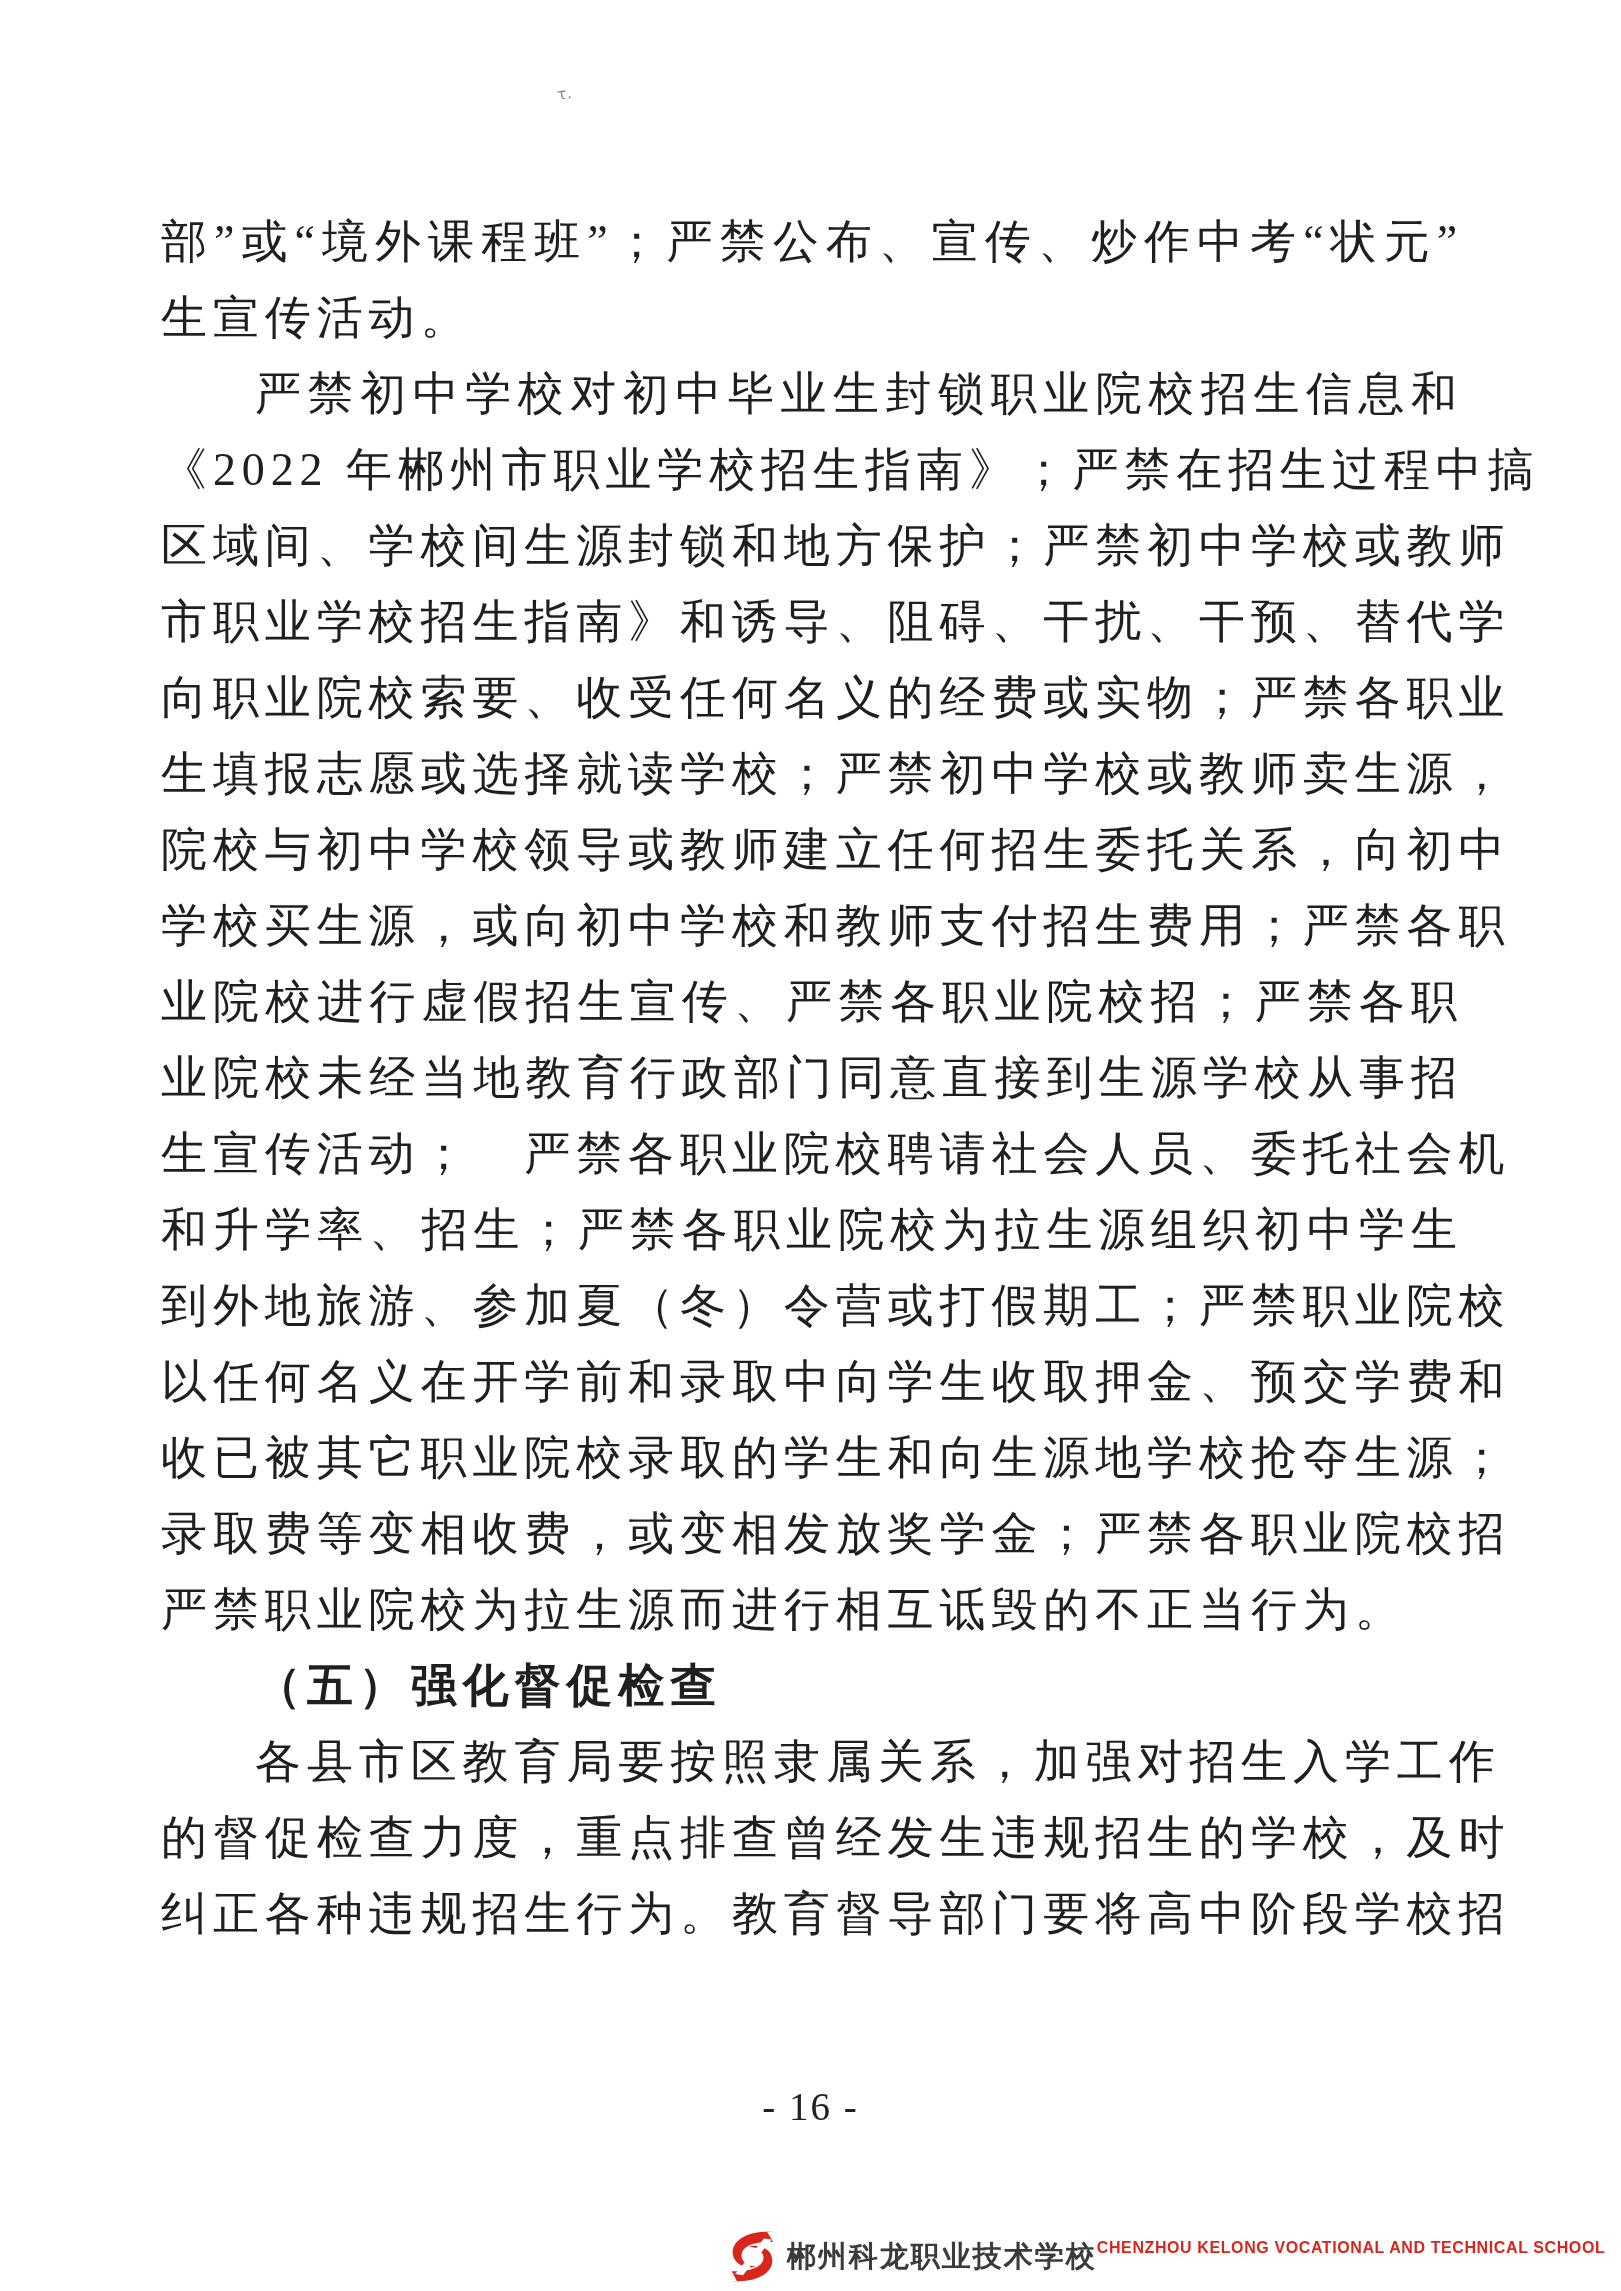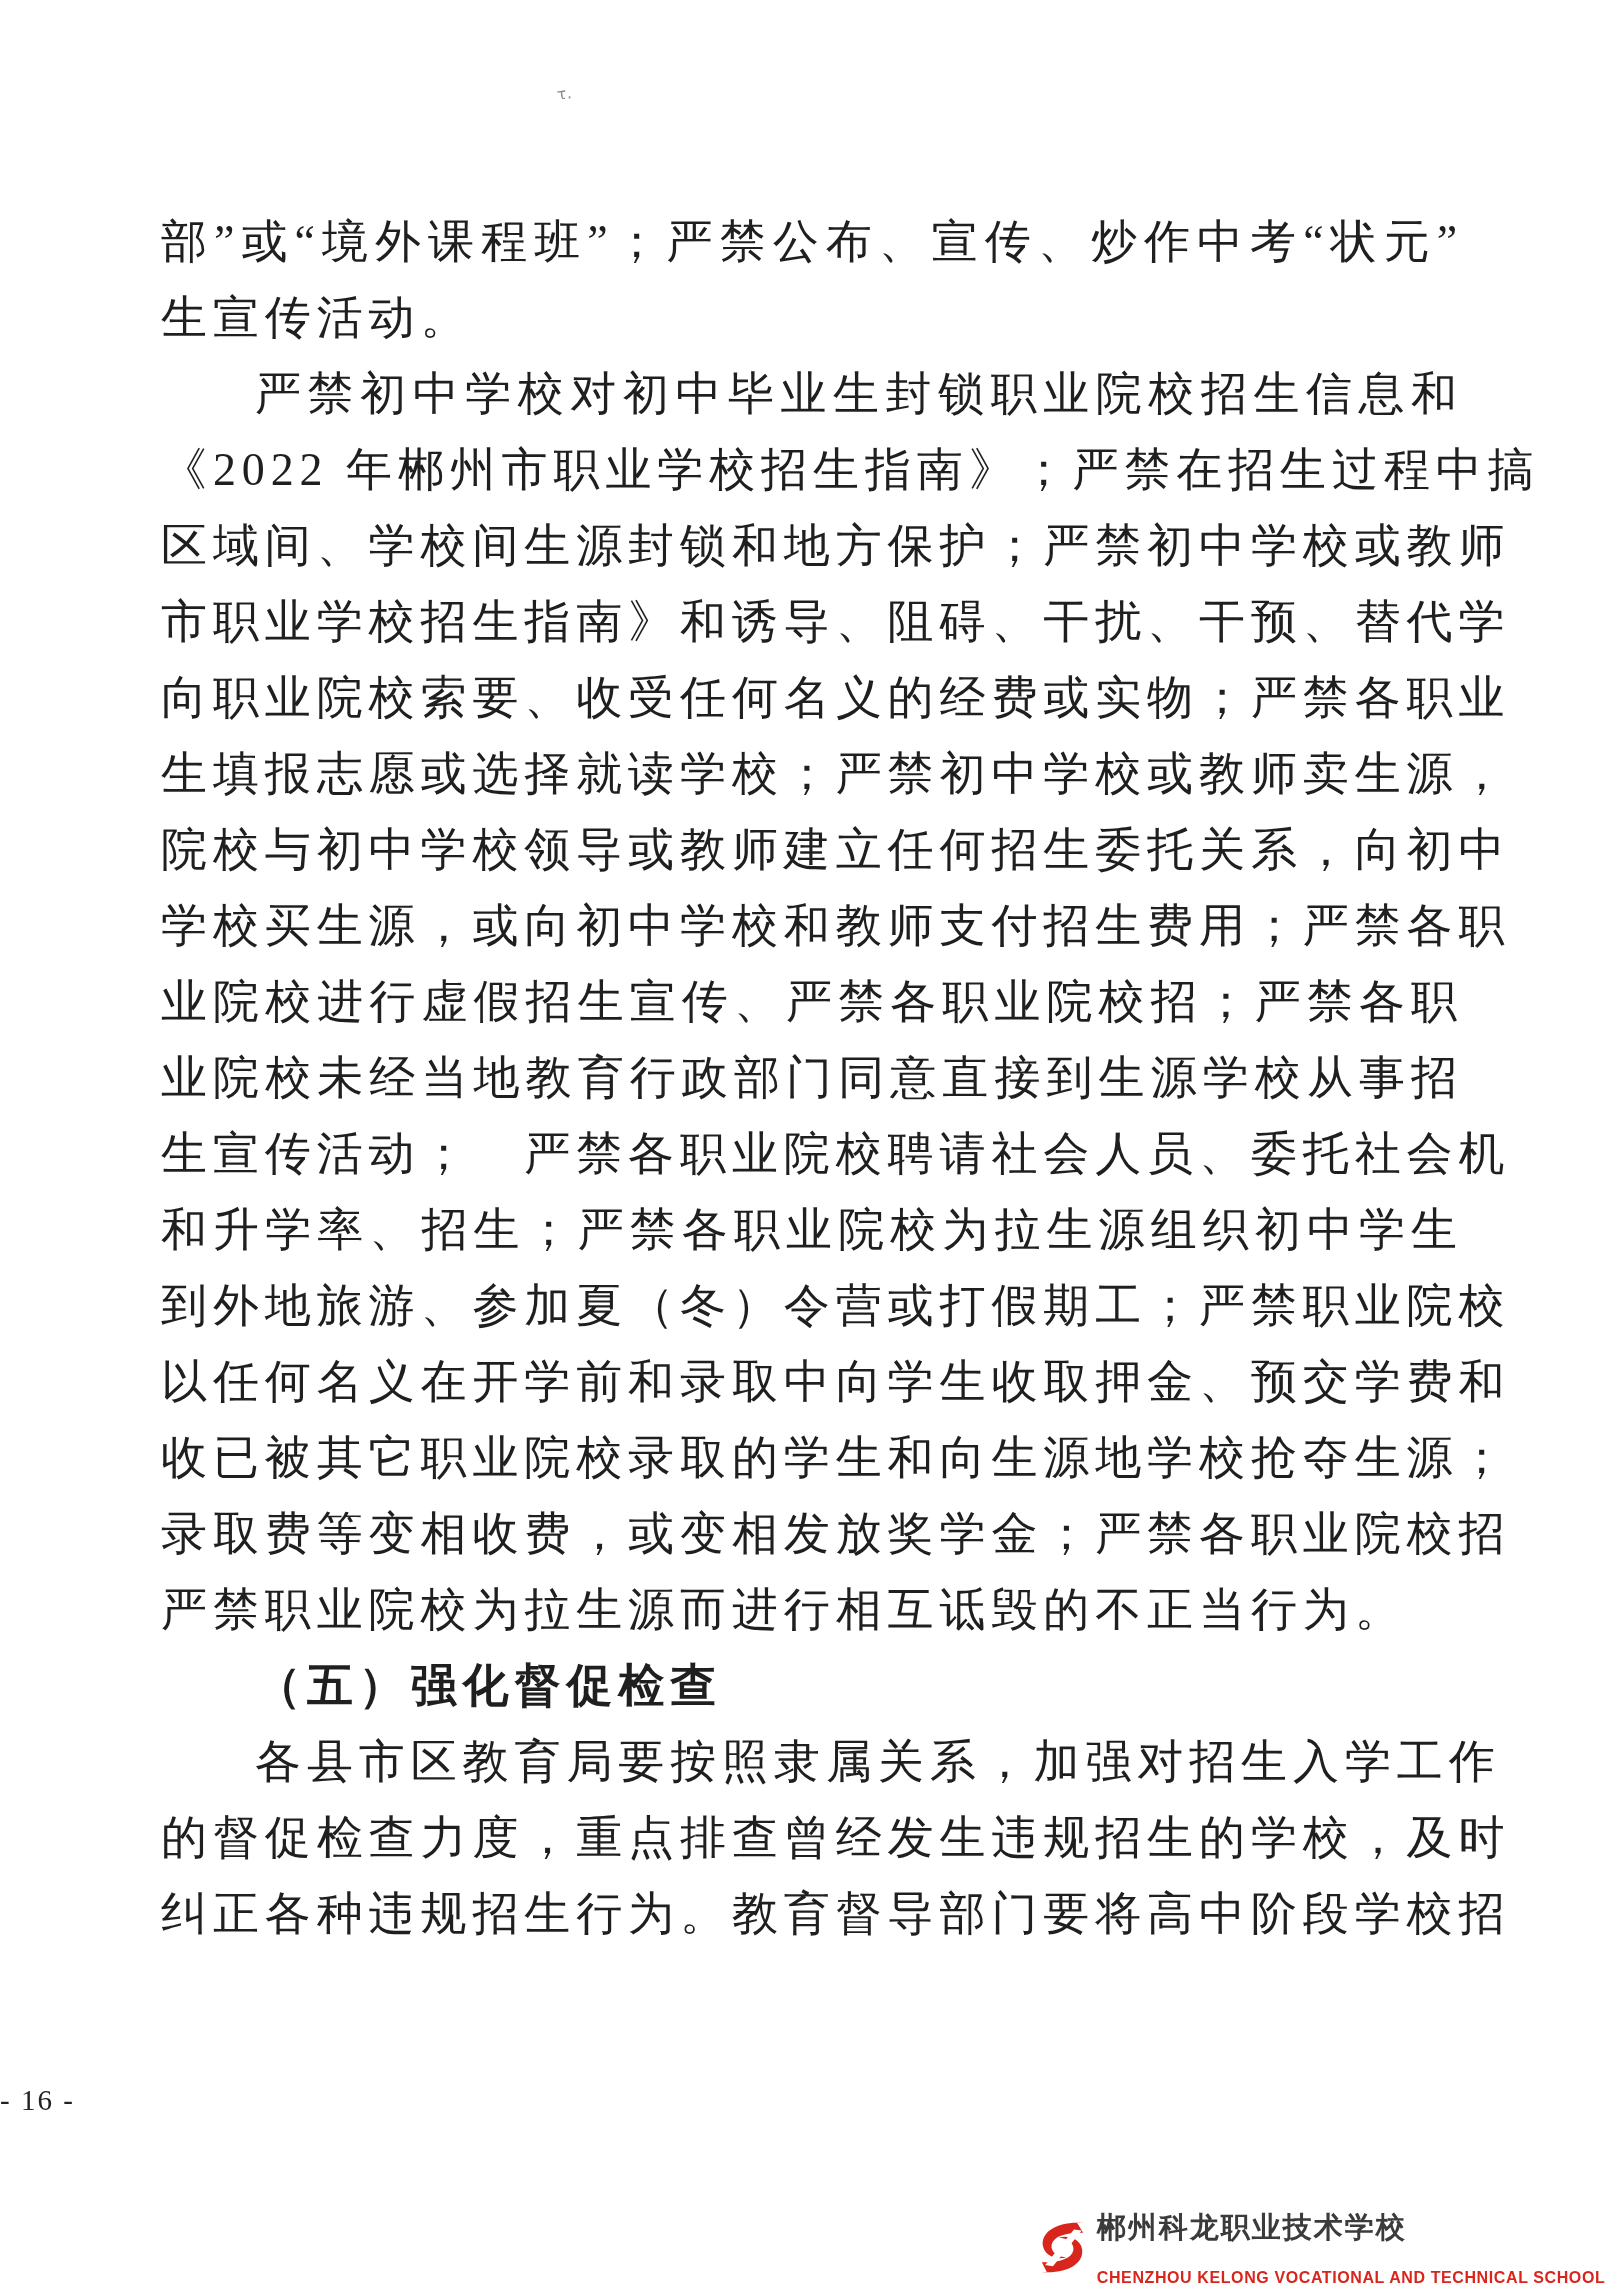--- a/index.html
+++ b/index.html
@@ -29,28 +29,28 @@
     text-align:justify;
     text-align-last:justify;
     text-justify:inter-character;
     font-kerning:none;
   }
   .line.no-stretch { text-align-last:left; }
   .line.indent { padding-left:94px; }
   .line.bold { font-weight:bold; }
   .page-number {
     position:absolute; left:0; top:2084px; width:100%;
-    text-align:left; font-size:29px; letter-spacing:2px; color:#222;
+    text-align:center; font-size:39px; letter-spacing:2px; color:#222;
   }
   .footer-brand {
     position:absolute; right:15.7px; bottom:7.8px;
     display:flex; align-items:center; gap:7.8px;
   }
   .footer-logo { width:55px; height:55px; flex:0 0 auto; }
-  .footer-names { display:flex; flex-direction:column; justify-content:center;gap:28px; }
+  .footer-names { display:flex; flex-direction:row; justify-content:center; }
   .footer-cn {
     font-family:"Liberation Sans","DejaVu Sans",sans-serif;
     font-weight:bold; font-size:29px; line-height:31px;
     letter-spacing:2px; color:#3b3b3b; white-space:nowrap;
   }
   .footer-en {
     font-family:"Liberation Sans","DejaVu Sans",sans-serif;
     font-weight:bold; font-size:16px; line-height:13.7px;
     letter-spacing:0.6px; color:#d8261d; white-space:nowrap;
   }

